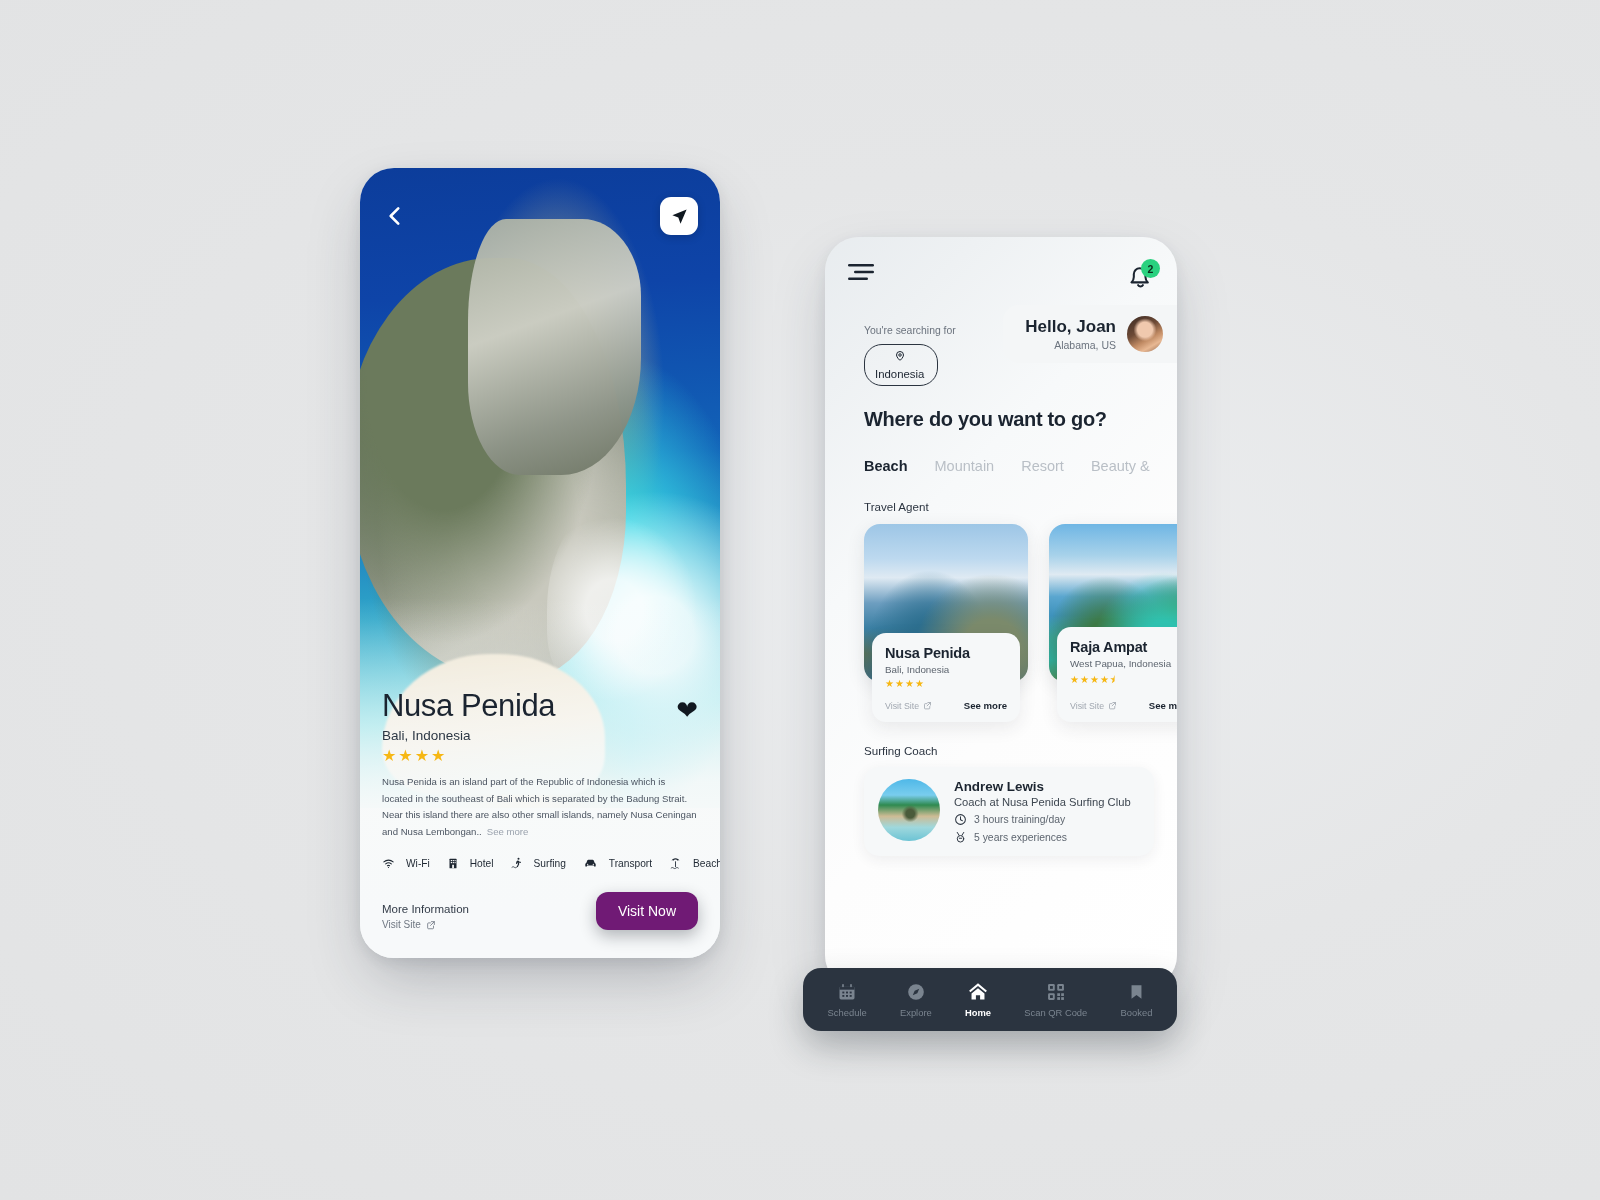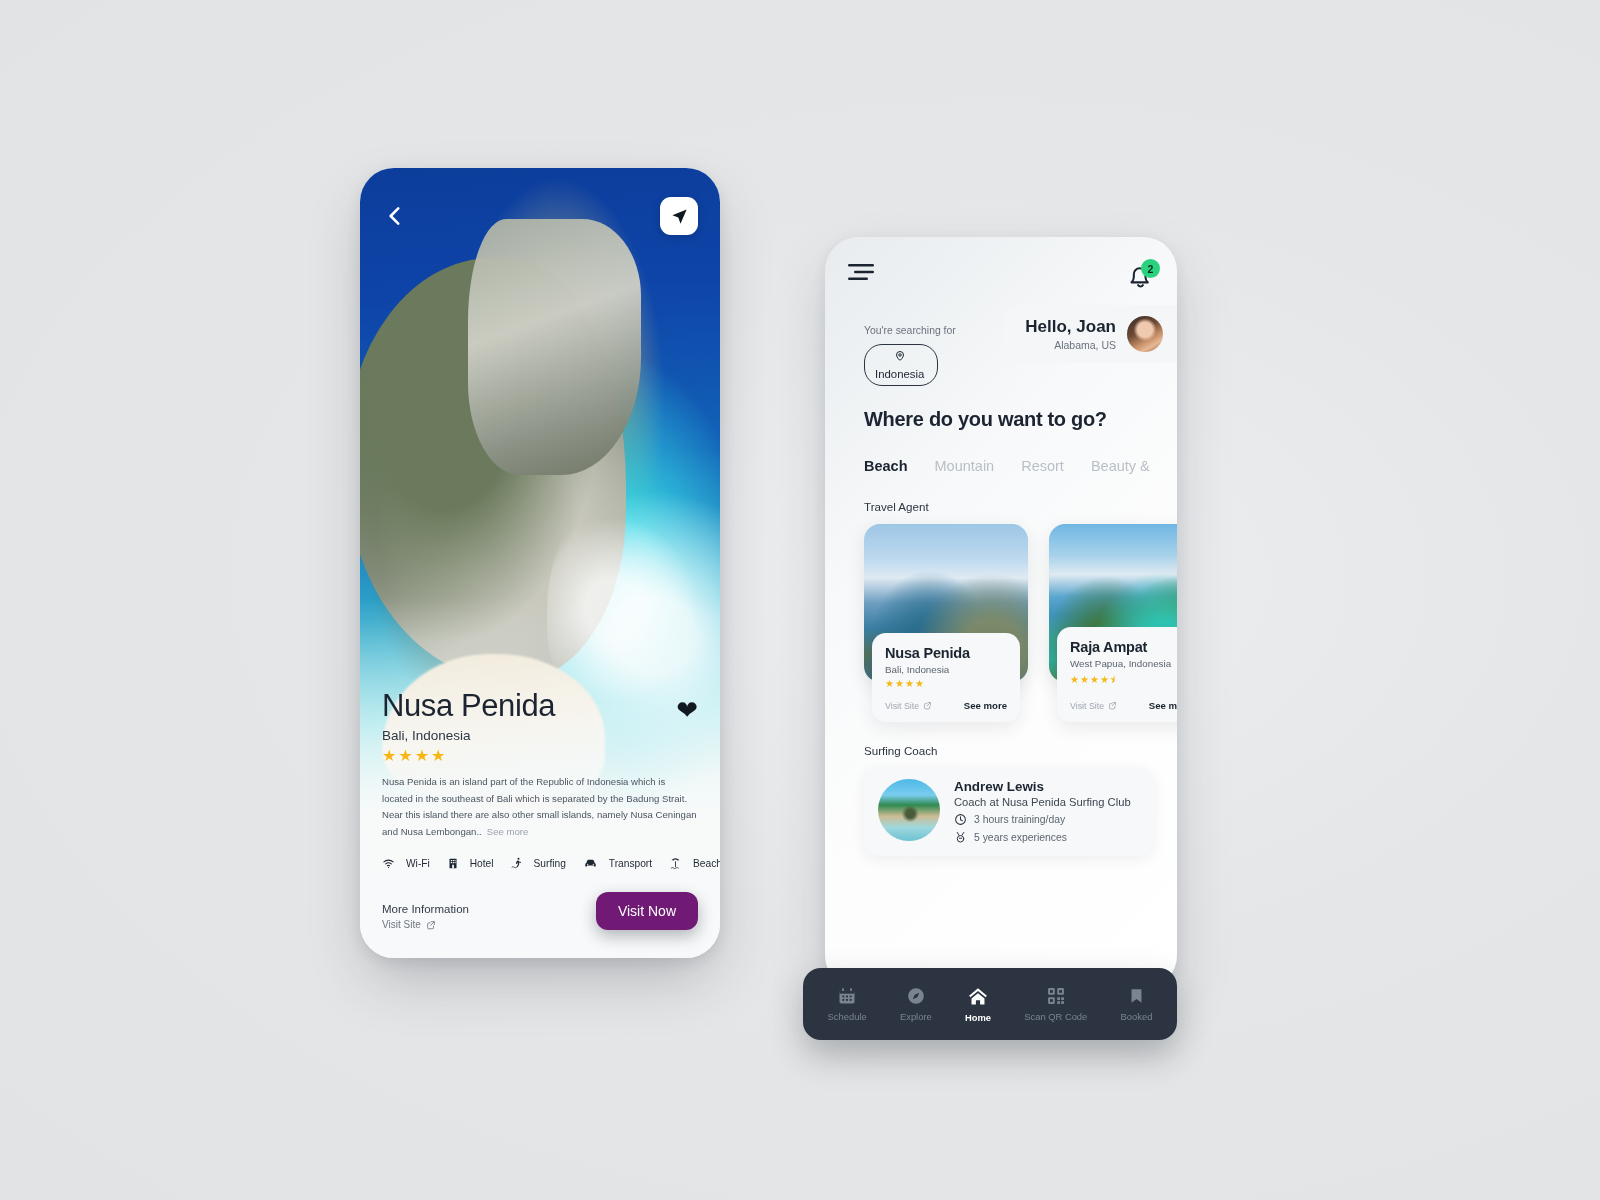--- a/index.html
+++ b/index.html
@@ -228,21 +228,21 @@
       linear-gradient(180deg,#4fb8e8 0%,#79cdee 26%,#2f8a50 42%,#cdbb94 60%,#9fd8dd 78%,#6cc3d4 100%);
   }
   .av-alan {
     background: linear-gradient(180deg,#b7c7d2 0%,#cfdae2 32%,#8c9aa4 54%,#5d6a73 74%,#3e4953 100%);
   }
   .coach-name { font-size:13.4px; font-weight:700; color:#1b2430; }
   .coach-role { font-size:11.2px; color:#3e4751; margin-top:2px; }
   .coach-meta { display:flex; align-items:center; gap:7px; font-size:10.4px; color:#5d656f; margin-top:5px; }
 
   .bottom-nav {
-    position:absolute; left:803px; top:968px; width:374px; height:72px;
+    position:absolute; left:803px; top:968px; width:374px; height:63px;
     background:#2b3440; border-radius:18px;
     display:flex; align-items:center; justify-content:space-around;
     padding: 0 8px;
     box-shadow: 0 16px 34px rgba(30,38,48,.28);
   }
   .nav-item {
     display:flex; flex-direction:column; align-items:center; gap:5px; cursor:pointer;
     color:#7a848f; font-size:9.4px;
   }
   .nav-item.active { color:#ffffff; font-weight:700; }

